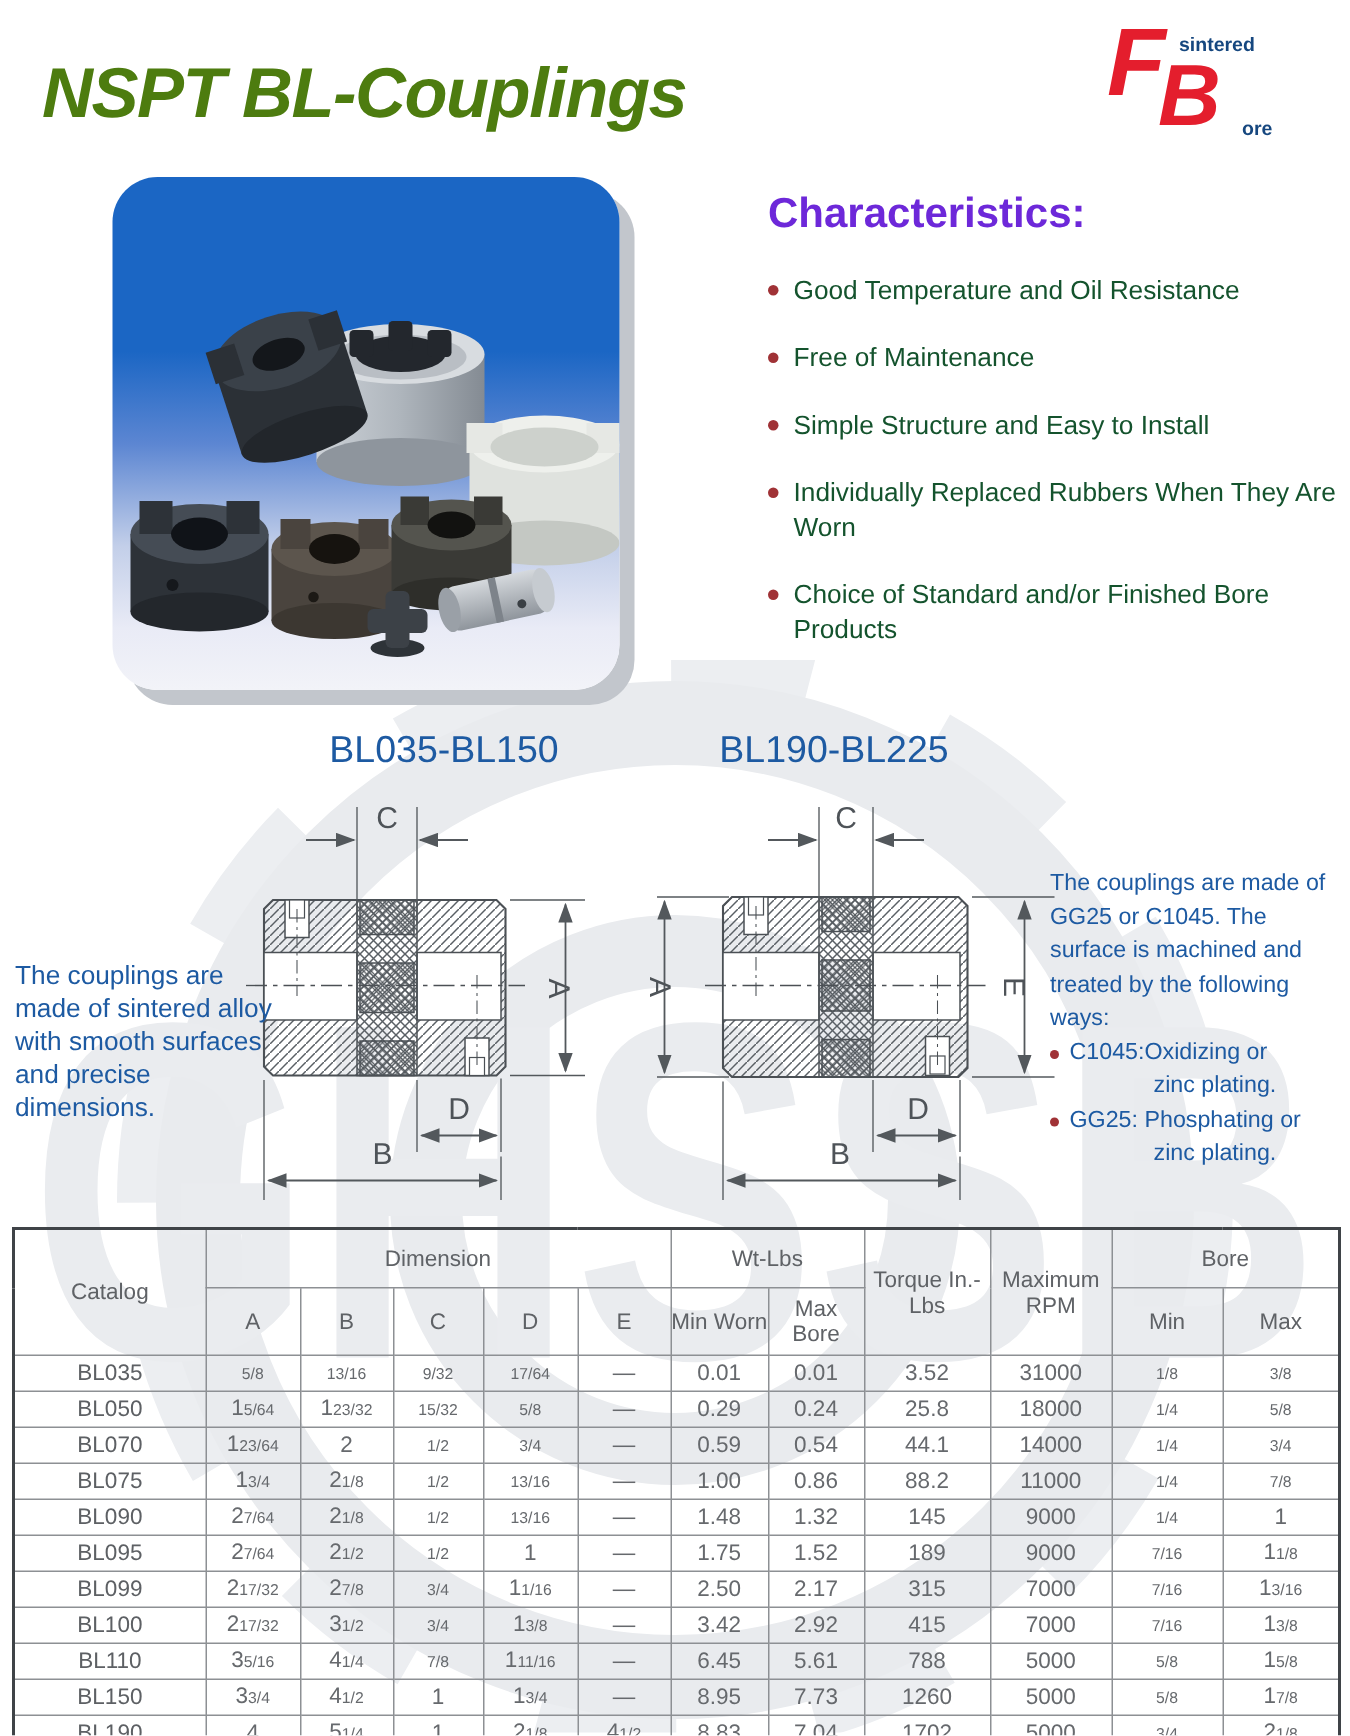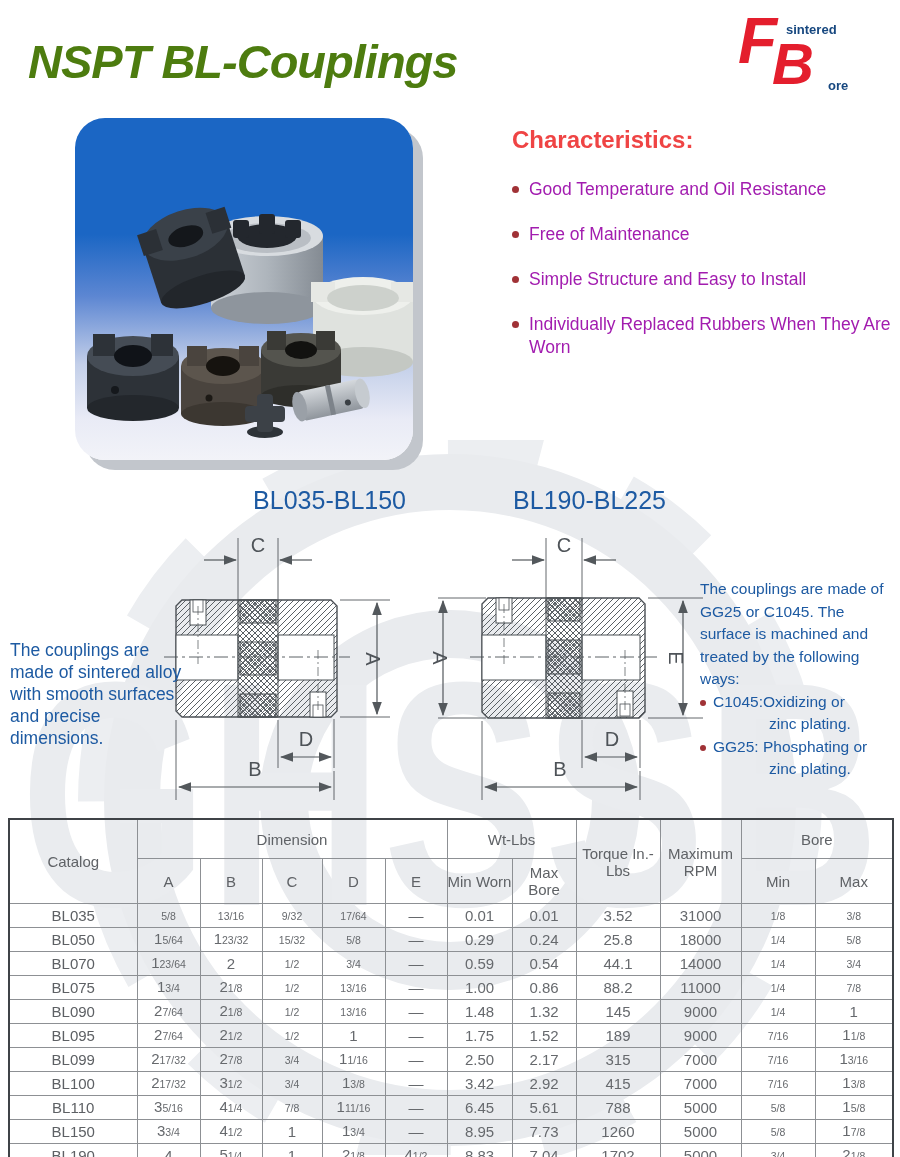--- a/index.html
+++ b/index.html
@@ -14,26 +14,26 @@
   .fb-finished{left:64px;top:8px;font-size:13px;color:#16477f;font-style:normal !important;}
   .fb-b{left:50px;top:16px;font-size:58px;color:#e41e2d;}
   .fb-ore{left:106px;top:64px;font-size:13px;color:#16477f;font-style:normal !important;}
   
   .photo-box{position:absolute;left:75px;top:118px;width:338px;height:342px;border-radius:30px;
      background:linear-gradient(180deg,#1b66c4 0%,#1b66c4 34%,#5c86d2 52%,#c3cfe9 72%,#e9ebf6 88%,#f2f3f8 100%);
      box-shadow:10px 10px 0 #c2c6cc;z-index:2;}
   .photo-box svg{position:absolute;left:0;top:0;}
   
   .chars{position:absolute;left:512px;top:126px;width:382px;z-index:3;}
-  .chars h2{margin:0 0 24px 0;font-size:24px;color:#ef4444;}
+  .chars h2{margin:0 0 24px 0;font-size:28px;color:#6d28d9;}
   .chars ul{list-style:none;margin:0;padding:0;}
-  .chars li{position:relative;padding-left:17px;margin-bottom:22px;font-size:17.5px;line-height:23px;color:#a21caf;}
+  .chars li{position:relative;padding-left:17px;margin-bottom:22px;font-size:17.5px;line-height:23px;color:#14532d;}
   .dot{position:absolute;left:0;top:8px;width:7px;height:7px;border-radius:50%;background:#a03236;}
   
-  .diag-label{position:absolute;top:486px;width:220px;text-align:right;font-size:25px;font-weight:500;
+  .diag-label{position:absolute;top:486px;width:220px;text-align:center;font-size:25px;font-weight:500;
               color:#1d5aa2;z-index:3;}
   .dl-left{left:186px;} .dl-right{left:446px;}
   .note-left{position:absolute;left:10px;top:596px;width:178px;font-size:17.5px;line-height:22px;
              color:#1d5aa2;z-index:3;margin-top:43px;}
   .note-right{position:absolute;left:700px;top:578px;width:196px;font-size:15.5px;line-height:22.5px;
               color:#1d5aa2;z-index:3;}
   .note-right ul{list-style:none;margin:0;padding:0;}
   .note-right li{position:relative;padding-left:13px;}
   .note-right .dot{top:9px;width:6px;height:6px;}
   .indent2{padding-left:56px;display:block;}
@@ -153,20 +153,21 @@
     </svg>
   </div>
 
   <div class="chars">
     <h2>Characteristics:</h2>
     <ul>
       <li><span class="dot"></span><span>Good Temperature and Oil Resistance</span></li>
       <li><span class="dot"></span><span>Free of Maintenance</span></li>
       <li><span class="dot"></span><span>Simple Structure and Easy to Install</span></li>
       <li><span class="dot"></span><span>Individually Replaced Rubbers When They Are Worn</span></li>
+      <li><span class="dot"></span><span>Choice of Standard and/or Finished Bore Products</span></li>
     </ul>
   </div>
 
   <div class="diag-label dl-left">BL035-BL150</div>
   <div class="diag-label dl-right">BL190-BL225</div>
 
   <div class="note-left">The couplings are made of sintered alloy with smooth surfaces and precise dimensions.</div>
   <div class="note-right">
     <div>The couplings are made of GG25 or C1045. The surface is machined and treated by the following ways:</div>
     <ul>

